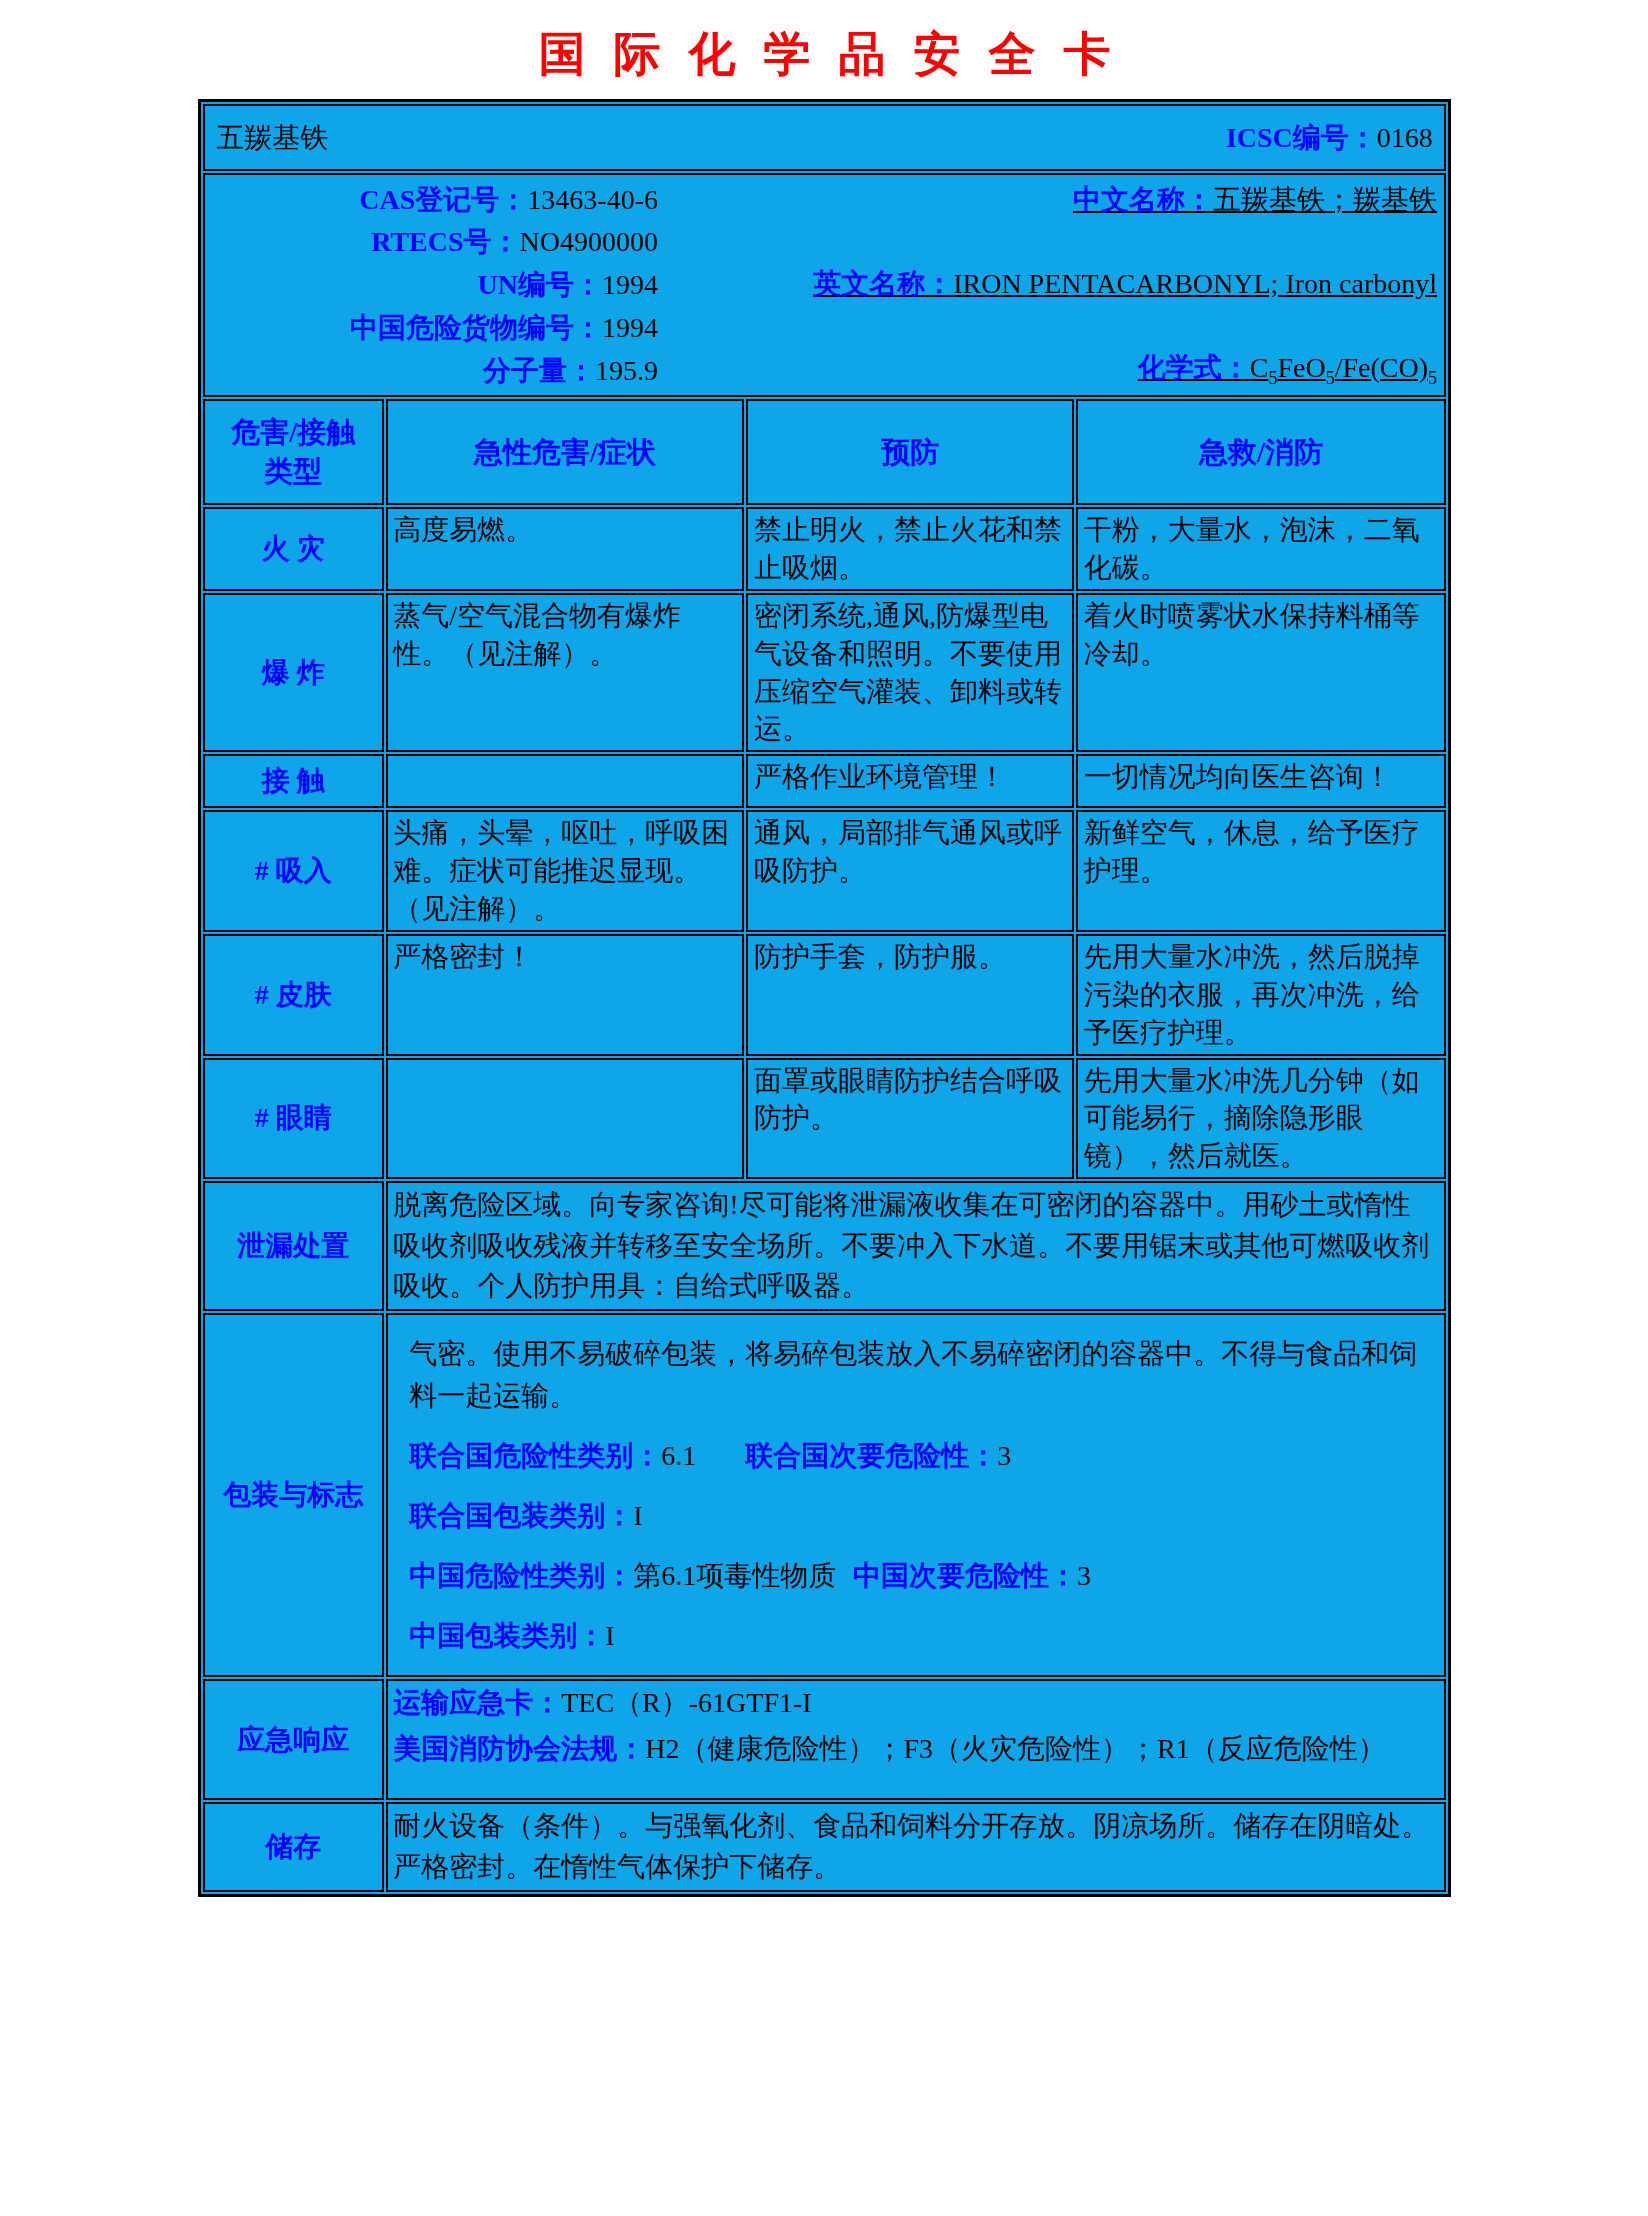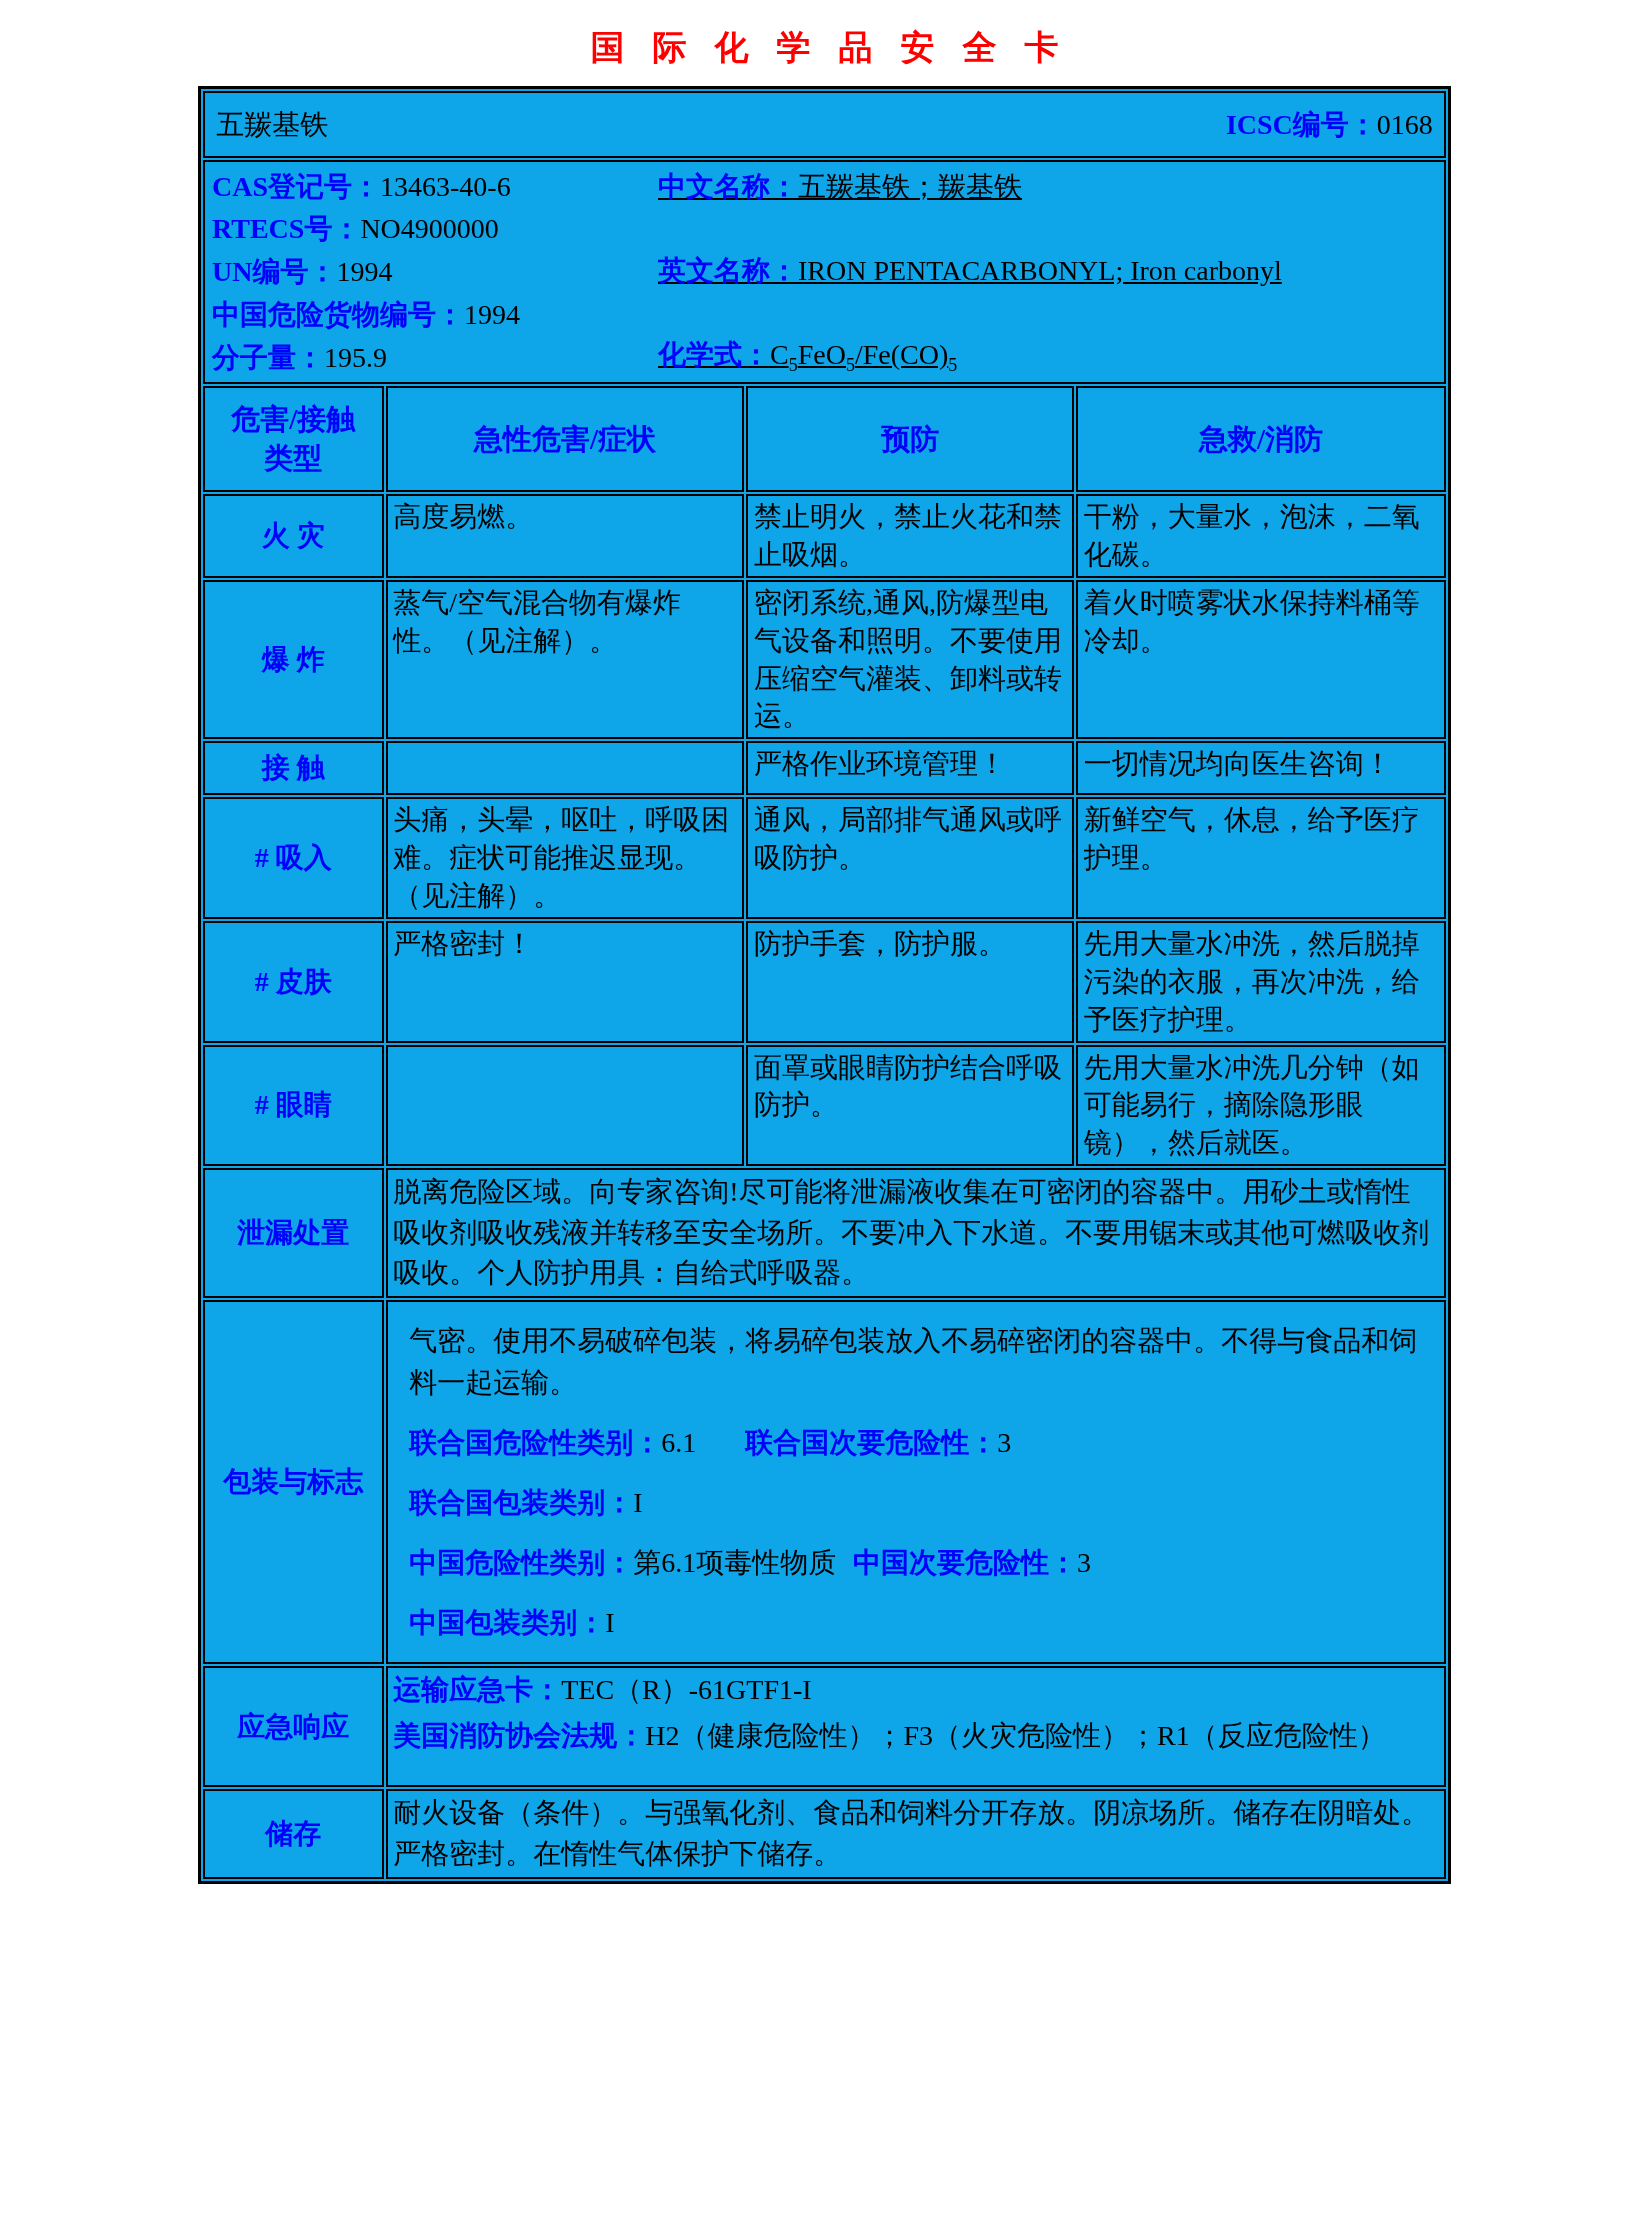--- a/index.html
+++ b/index.html
@@ -11,21 +11,21 @@
     width: 1649px;
     height: 2216px;
     font-family: "Liberation Serif", "DejaVu Serif", serif;
     color: #000000;
     position: relative;
   }
   .page-title {
     width: 1253px;
     margin: 31px 0 0 198px;
     text-align: center;
-    font-size: 34px;
+    font-size: 47px;
     line-height: 1;
     font-weight: bold;
     color: #ff0000;
     letter-spacing: 28px;
     text-indent: 28px;
     white-space: nowrap;
   }
   table.card {
     width: 1253px;
     margin: 21px 0 0 198px;
@@ -63,20 +63,21 @@
   .name-flex {
     display: flex;
     justify-content: space-between;
     align-items: center;
     padding: 0 5.6px;
   }
   .info-cell { padding: 5.6px 7px !important; }
   .info-flex {
     display: flex;
     height: 209px;
+    text-align: right;
   }
   .info-left {
     width: 446px;
     display: flex;
     flex-direction: column;
     justify-content: space-between;
   }
   .info-right {
     flex: 1;
     display: flex;

